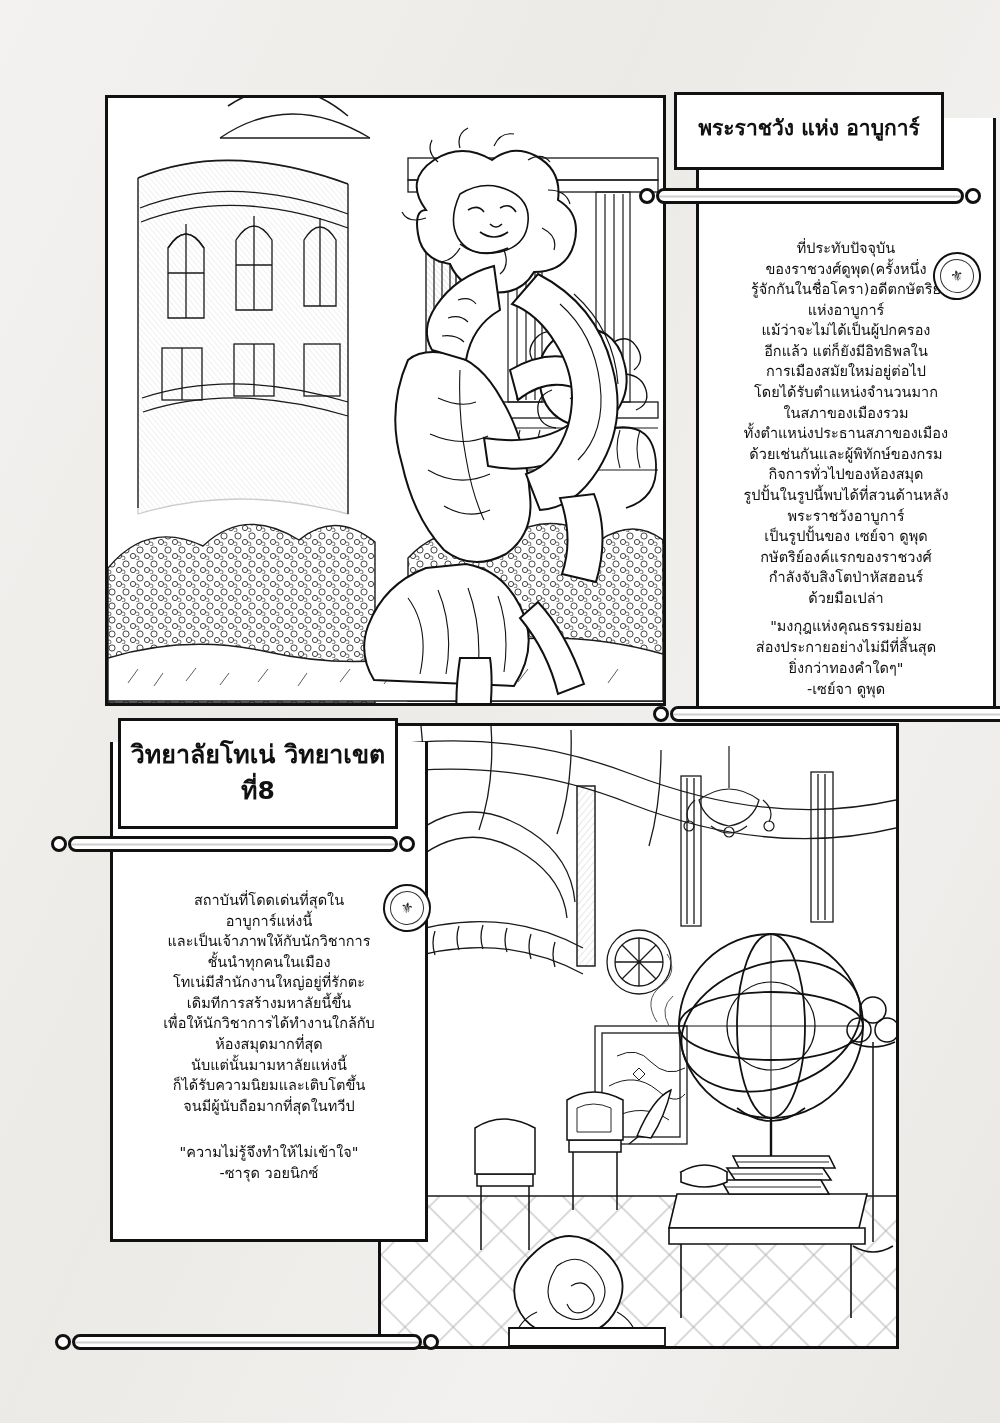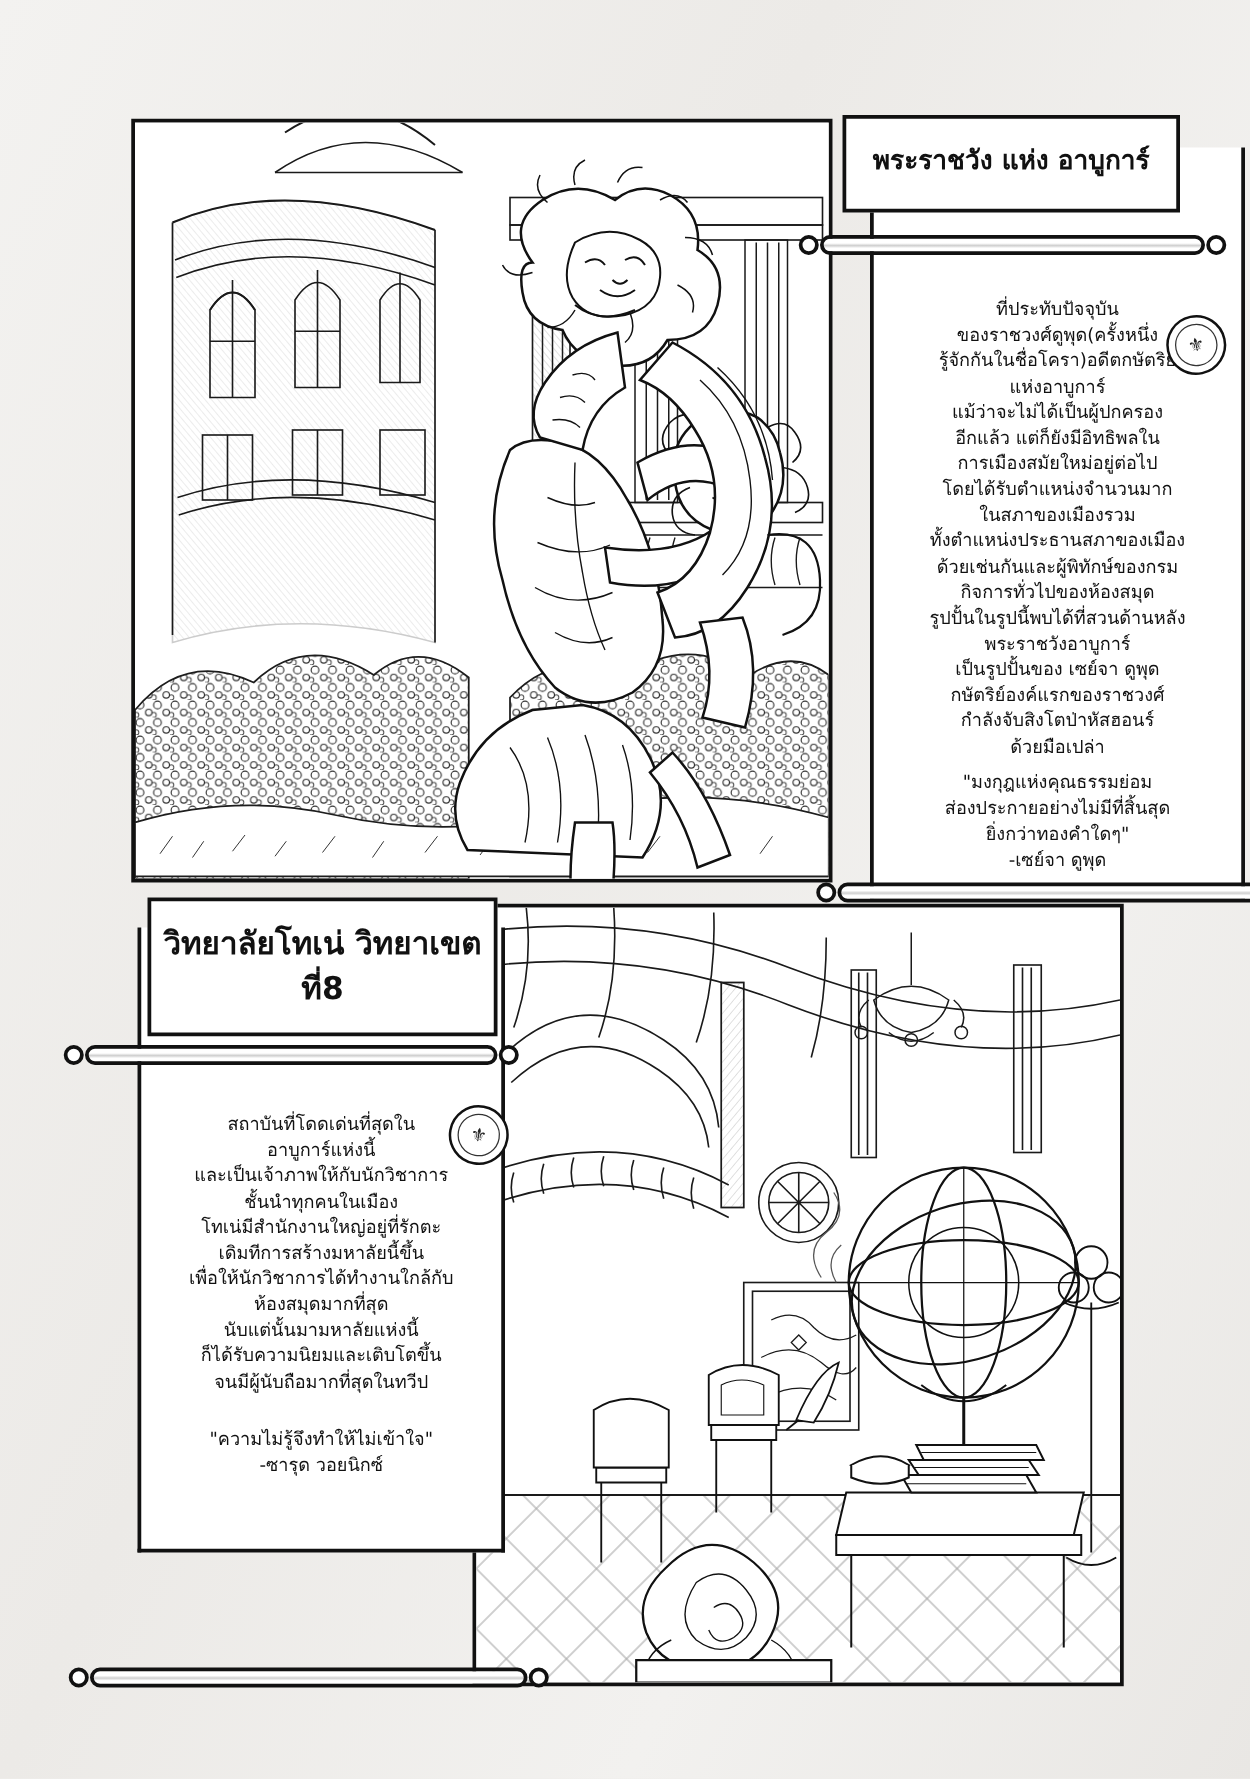--- a/index.html
+++ b/index.html
@@ -115,21 +115,21 @@
     width:280px;margin-left:10px;
     padding:16px 8px 16px;
     min-height:98px;
   }
   #scroll-bot-title .scroll-title{font-size:25px;}
   #scroll-bot-title .rod{ left:-40px; width:330px; top:118px; }
 
   
   #scroll-bot-body{ left:110px; top:742px; width:285px; }
   #scroll-bot-body .sheet{
-    width:294px;
+    width:318px;
     padding:148px 7px 20px;
     min-height:500px;
     border-top:none;
   }
   #scroll-bot-body .scroll-body{font-size:14.5px;}
   #scroll-bot-body .quote{font-size:14.5px;margin-top:26px;}
   #scroll-bot-body .rod{ left:-38px; width:350px; top:592px; }
 
   
   .seal{

